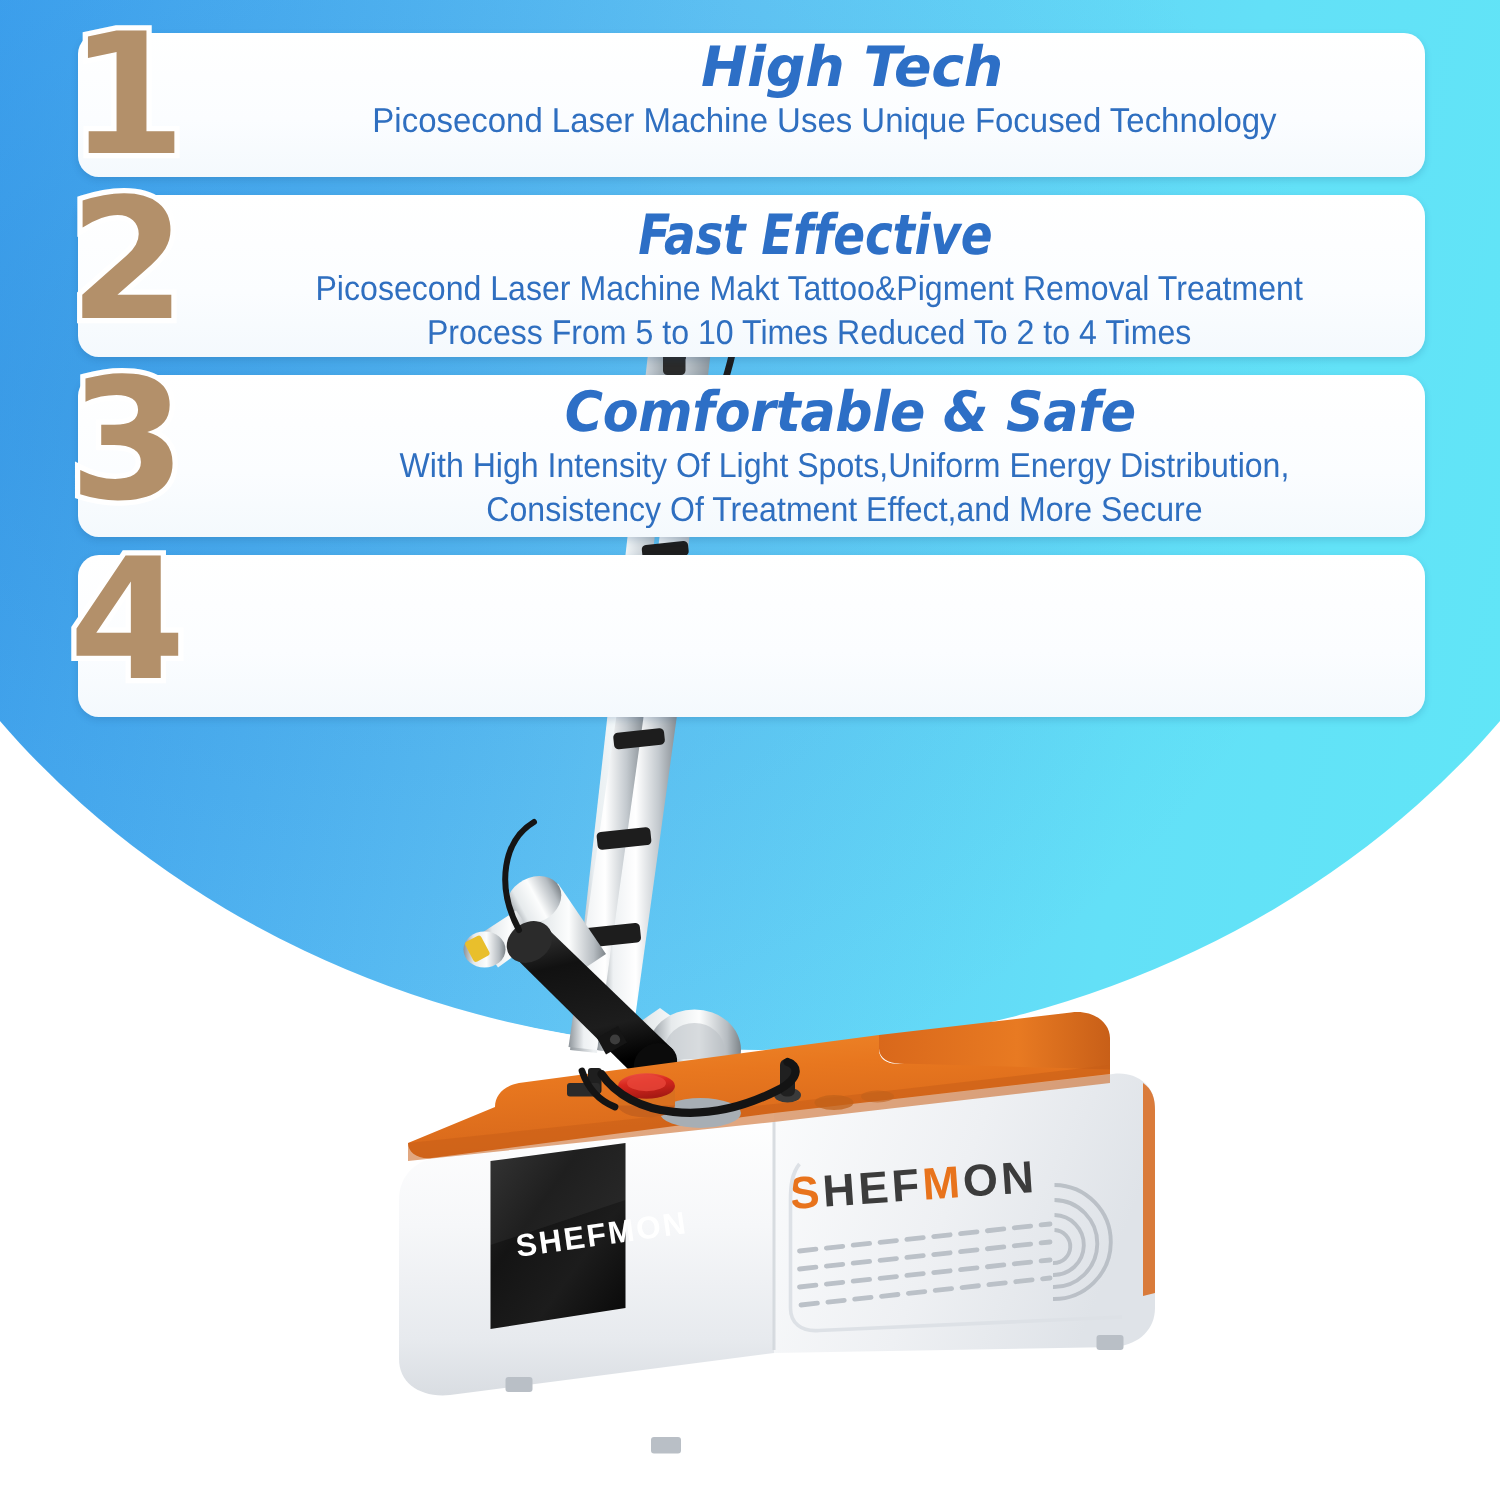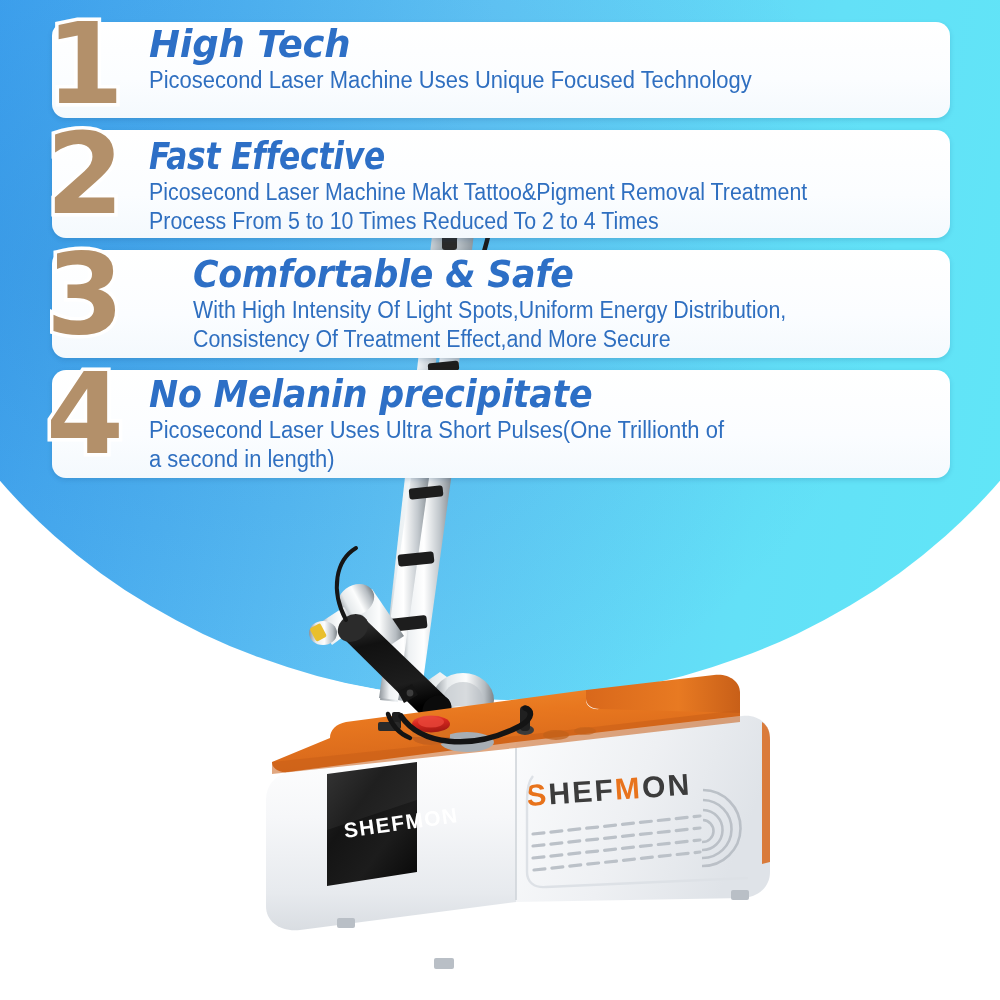--- a/index.html
+++ b/index.html
@@ -78,21 +78,21 @@
     -webkit-text-stroke:7px #ffffff;
     paint-order:stroke fill;
     z-index:10;
     letter-spacing:-2px;
   }
   .n1{top:8px;}
   .n2{top:118px;}
   .n3{top:238px;}
   .n4{top:358px;}
 
-  .ftext{position:absolute;left:149px;right:24px;z-index:11;}
+  .ftext{position:absolute;left:160px;right:24px;z-index:11;text-align:center;}
   .t1{top:26px;}
   .t2{top:138px;}
   .t3{top:256px;margin-left:44px;}
   .t4{top:376px;}
 
   .fhead{
     font-family:"DejaVu Sans","Liberation Sans",sans-serif;
     font-weight:bold;font-style:italic;
     color:#2d6fc6;
     font-size:37px;line-height:1.02;
@@ -173,25 +173,20 @@
       <div class="fbody sq2">Picosecond Laser Machine Makt Tattoo&amp;Pigment Removal Treatment</div>
       <div class="fbody sq2">Process From 5 to 10 Times Reduced To 2 to 4 Times</div>
     </div>
 
     <div class="ftext t3">
       <div class="fhead sqh">Comfortable &amp; Safe</div>
       <div class="fbody sq2">With High Intensity Of Light Spots,Uniform Energy Distribution,</div>
       <div class="fbody sq2">Consistency Of Treatment Effect,and More Secure</div>
     </div>
 
-    <div class="ftext t4">
-      <div class="fhead sqh">No Melanin precipitate</div>
-      <div class="fbody sq">Picosecond Laser Uses Ultra Short Pulses(One Trillionth of</div>
-      <div class="fbody sq"> a second in length)</div>
-    </div>
   </div>
 
   <svg id="machine" viewBox="0 0 1000 1000">
     <defs>
       <linearGradient id="tubeL" x1="0" y1="0" x2="1" y2="0">
         <stop offset="0%" stop-color="#8d949a"></stop>
         <stop offset="20%" stop-color="#eef1f3"></stop>
         <stop offset="48%" stop-color="#ffffff"></stop>
         <stop offset="76%" stop-color="#c3c9ce"></stop>
         <stop offset="100%" stop-color="#848b91"></stop>

